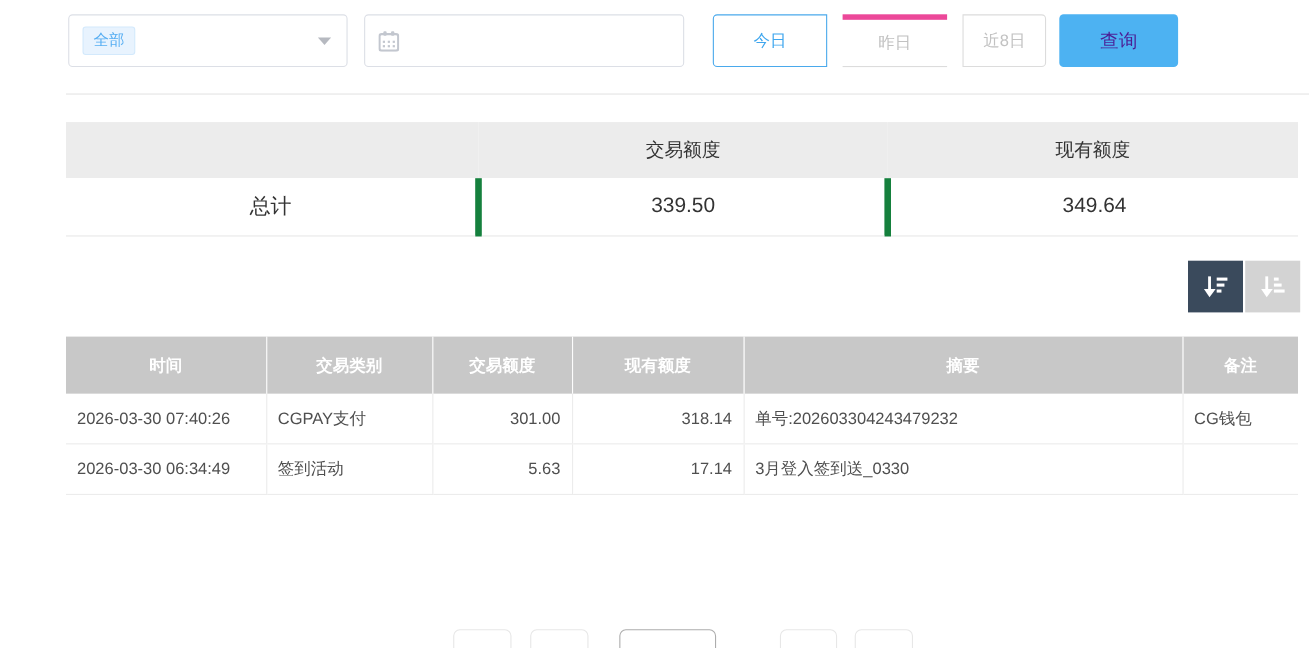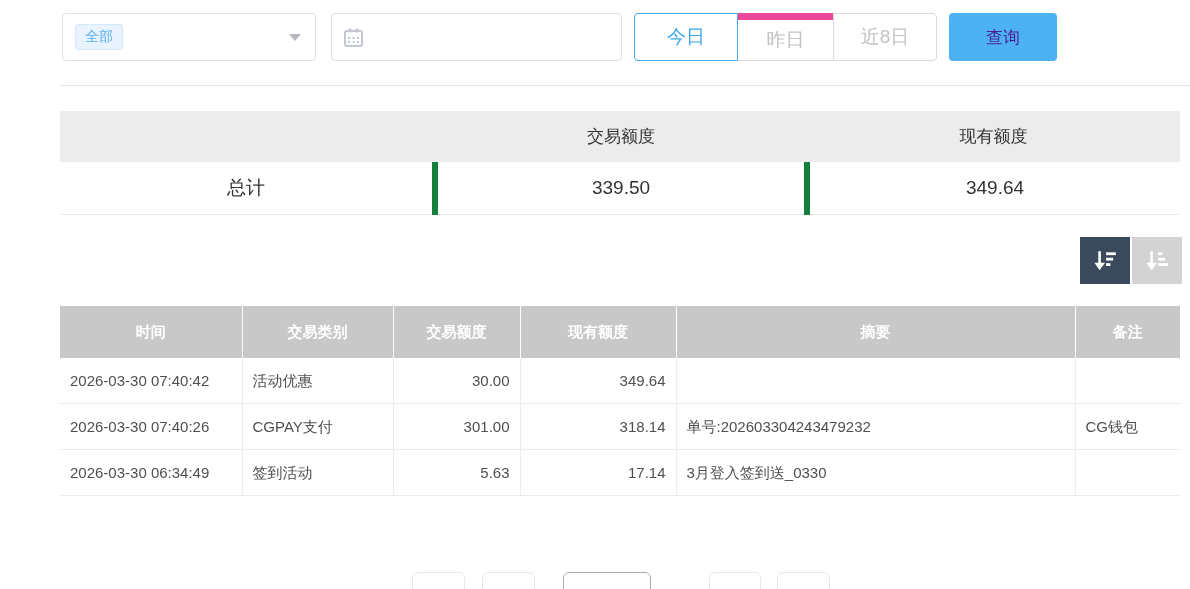--- a/index.html
+++ b/index.html
@@ -14,27 +14,27 @@
   .tag { background:#e8f3fe; border:1px solid #d3e9fc; color:#57aef2; font-size:14px;
          padding:3px 9px; border-radius:3px; }
   .caret-down { position:absolute; right:14px; top:50%; margin-top:-3px; width:0; height:0;
                 border-left:6px solid transparent; border-right:6px solid transparent;
                 border-top:7px solid #b6b9c0; }
   .date-box { margin-left:15px; width:291px; border:1px solid #dcdfe6; border-radius:4px;
               display:flex; align-items:center; padding:0 12px; background:#fff; cursor:pointer; }
   .date-box svg { flex:0 0 auto; margin-right:10px; }
   .date-text { color:#a2a5ad; font-size:17px; white-space:nowrap; }
   .btn-group { margin-left:12px; display:flex; }
-  .range-btn { display:flex; align-items:center; justify-content:center; font-size:19px;
-               background:#fff; cursor:pointer; }
+  .range-btn { display:flex; align-items:center; justify-content:center; font-size:15px;
+               background:#fff; cursor:pointer;margin-left:14px; }
   .range-btn.active { width:104px; border:1px solid #4aa9ec; color:#3ea6ee;
                       border-radius:4px 0 0 4px; position:relative; z-index:2; }
-  .range-btn.mid { width:95px; border-top:7px solid #ec4899; border-bottom:1px solid #dcdcdc;
+  .range-btn.mid { width:95px; border-top:5px solid #ec4899; border-bottom:1px solid #dcdcdc;
                    color:#c2c2c2; }
-  .range-btn.last { width:104px; border:1px solid #dcdcdc; border-left:1px solid #dcdcdc;
+  .range-btn.last { width:76px; border:1px solid #dcdcdc; border-left:1px solid #dcdcdc;
                     color:#c2c2c2; border-radius:0 4px 4px 0; }
   .query-btn { margin-left:12px; width:108px; background:#4db2f2; color:#4c1d95; border:none;
                border-radius:4px; font-size:17px; display:flex; align-items:center;
                justify-content:center; cursor:pointer; }
 
   .top-divider { position:absolute; left:60px; right:0; top:85px; height:1px; background:#e4e4e4; }
 
   
   .summary-table { position:absolute; left:60px; top:111px; width:1120px; border-collapse:collapse; }
   .summary-table th { background:#ececec; height:51px; font-size:17px; font-weight:normal;
@@ -161,28 +161,20 @@
         <th>时间</th>
         <th>交易类别</th>
         <th>交易额度</th>
         <th>现有额度</th>
         <th>摘要</th>
         <th>备注</th>
       </tr>
     </thead>
     <tbody>
       <tr>
-        <td>2026-03-30 07:40:42</td>
-        <td>活动优惠</td>
-        <td class="td-right">30.00</td>
-        <td class="td-right">349.64</td>
-        <td class="td-sum"></td>
-        <td></td>
-      </tr>
-      <tr>
         <td>2026-03-30 07:40:26</td>
         <td>CGPAY支付</td>
         <td class="td-right">301.00</td>
         <td class="td-right">318.14</td>
         <td class="td-sum">单号:202603304243479232</td>
         <td>CG钱包</td>
       </tr>
       <tr>
         <td>2026-03-30 06:34:49</td>
         <td>签到活动</td>

